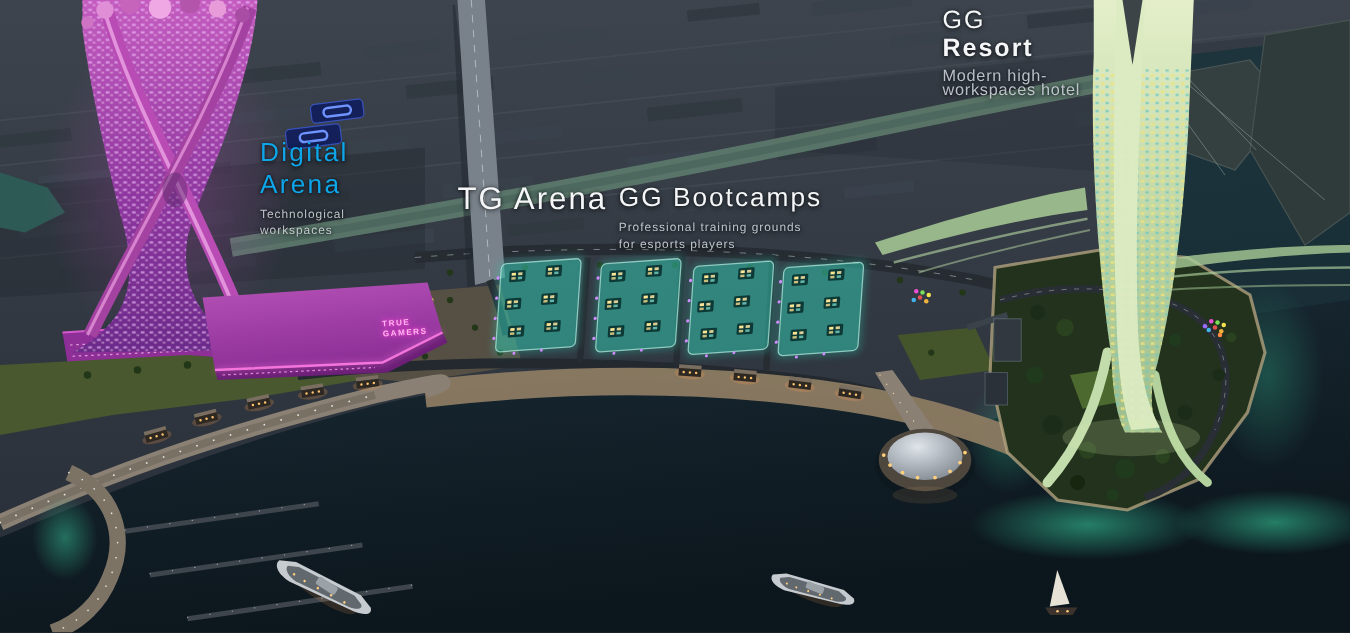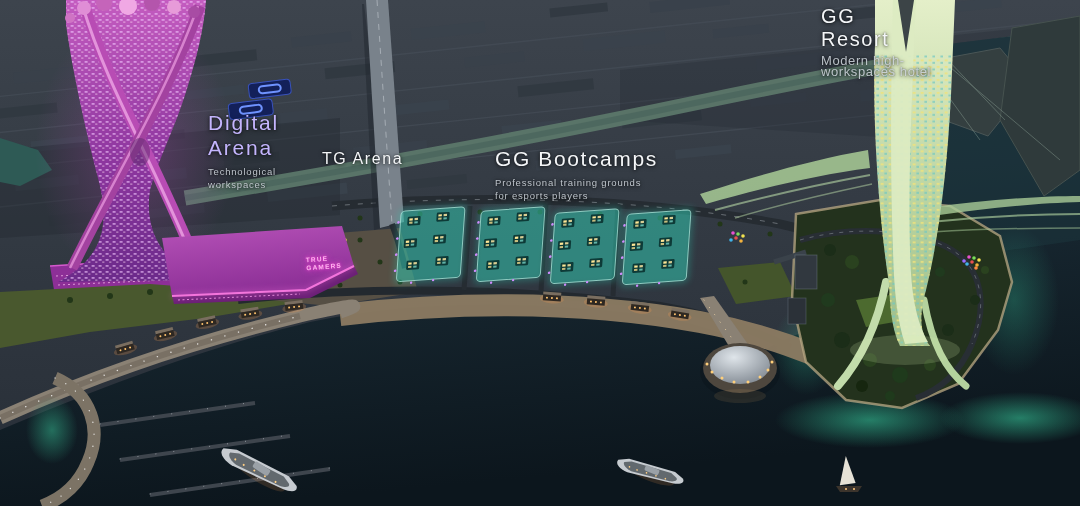--- a/index.html
+++ b/index.html
@@ -1,21 +1,21 @@
 <!DOCTYPE html>
 <html><head>
 <meta charset="utf-8">
 <style>
   html,body{margin:0;padding:0;background:#10171d;}
   .stage{position:relative;width:1080px;height:506px;overflow:hidden;
          font-family:"Liberation Sans",sans-serif;background:#2b323b;}
   .stage svg{position:absolute;left:0;top:0;display:block;}
   .anno{position:absolute;color:#f2f5f7;text-shadow:0 1px 4px rgba(0,0,0,.65),0 0 2px rgba(0,0,0,.5);}
   .anno .t{font-size:20px;line-height:24px;letter-spacing:1.6px;font-weight:400;color:#f4f6f8;}
-  .anno .t2{font-size:21px;line-height:25px;letter-spacing:1.8px;font-weight:400;color:#c4b5fd;}
+  .anno .t2{font-size:21px;line-height:25px;letter-spacing:1.8px;font-weight:400;color:#0ea5e9;}
   .anno .s{font-size:9.5px;line-height:12.5px;letter-spacing:.8px;font-weight:400;
            color:rgba(213,220,227,.88);margin-top:6px;}
   .anno .s2{font-size:13px;line-height:10.5px;letter-spacing:.6px;font-weight:400;
             color:rgba(213,220,227,.85);margin-top:5px;}
   .arena-sign{position:absolute;left:306px;top:255px;transform:rotate(-4deg);
               font-size:6.5px;line-height:7.5px;letter-spacing:1.2px;font-weight:700;
               color:#ffb4f0;text-shadow:0 0 3px #ff46d8,0 0 7px #ff46d8;}
 </style>
 </head>
 <body>
@@ -444,34 +444,34 @@
 <div class="anno" style="left:208px;top:110px;">
   <div class="t2">Digital</div>
   <div class="t2">Arena</div>
   <div class="s">
     <div>Technological</div>
     <div>workspaces</div>
   </div>
 </div>
 
 <div class="anno" style="left:322px;top:147px;">
-  <div class="t" style="font-size:16px;">TG Arena</div>
+  <div class="t" style="font-size:25px;margin-left:44px;">TG Arena</div>
 </div>
 
 <div class="anno" style="left:495px;top:147px;">
   <div class="t" style="font-size:21px;">GG Bootcamps</div>
   <div class="s">
     <div>Professional training grounds</div>
     <div>for esports players</div>
   </div>
 </div>
 
-<div class="anno" style="left:821px;top:5px;">
+<div class="anno" style="left:754px;top:5px;">
   <div class="t" style="line-height:23px;">GG</div>
-  <div class="t" style="line-height:23px;">Resort</div>
+  <div class="t" style="line-height:23px;font-weight:bold;">Resort</div>
   <div class="s2">
     <div>Modern high-</div>
     <div>workspaces hotel</div>
   </div>
 </div>
 
 <div class="arena-sign">
   <div>TRUE</div>
   <div>GAMERS</div>
 </div>

